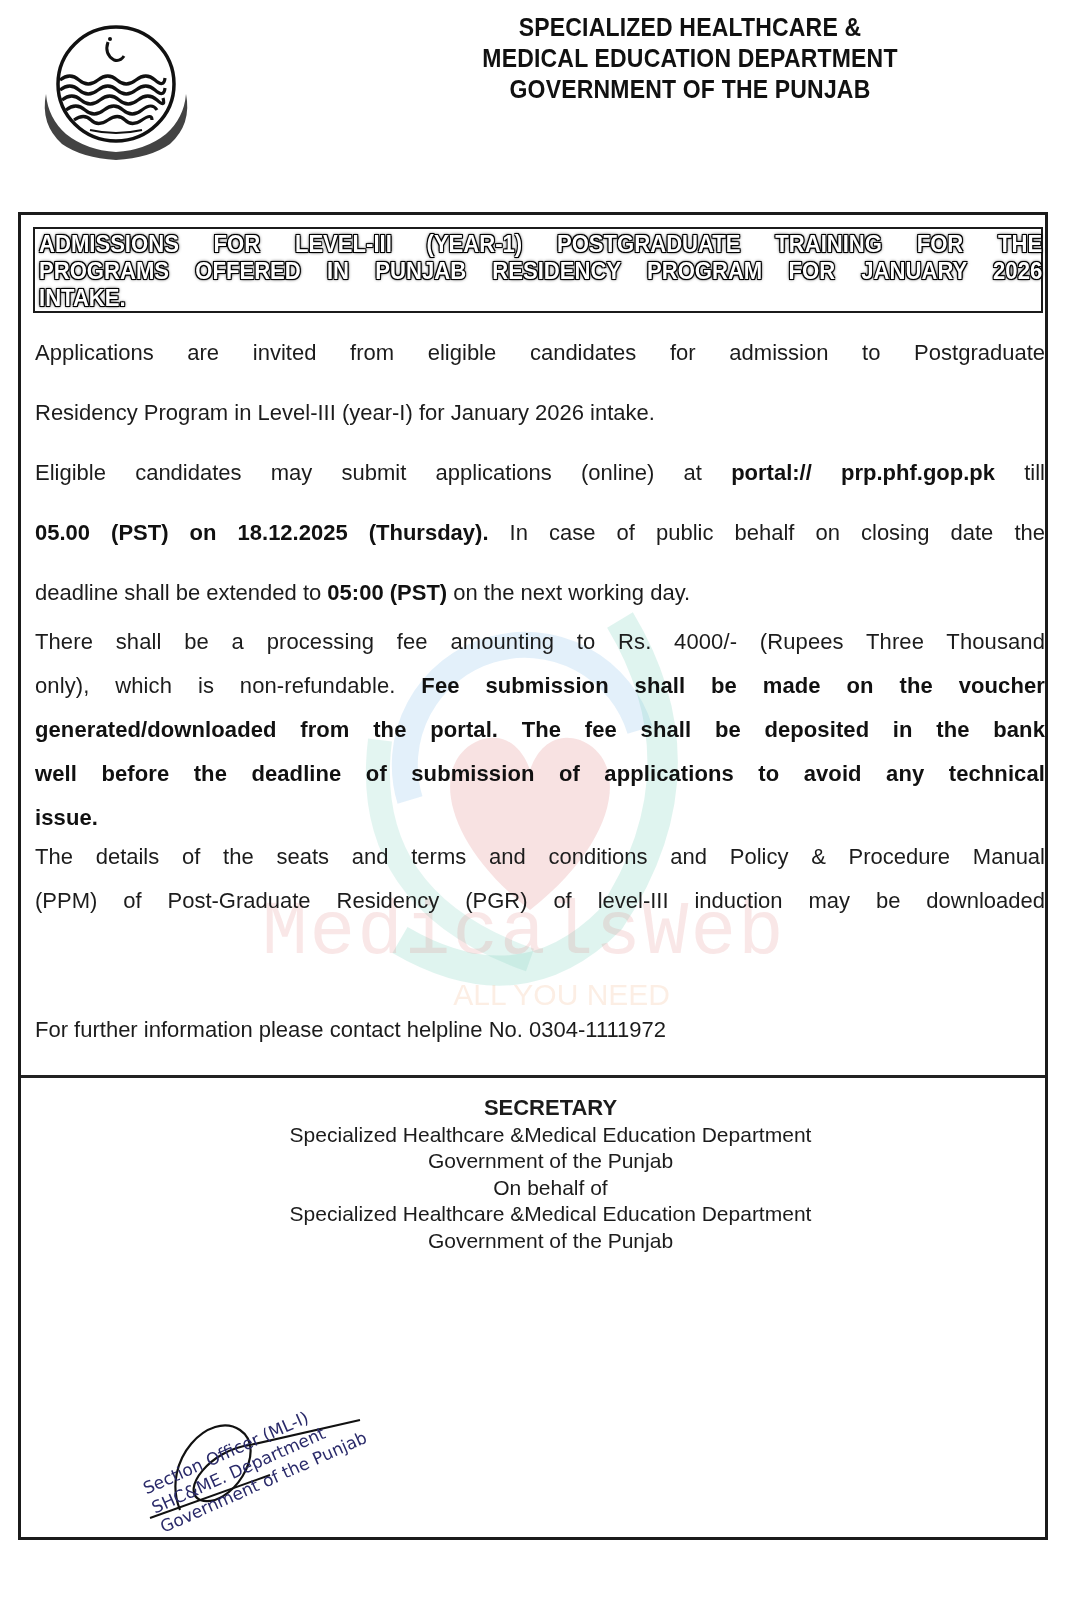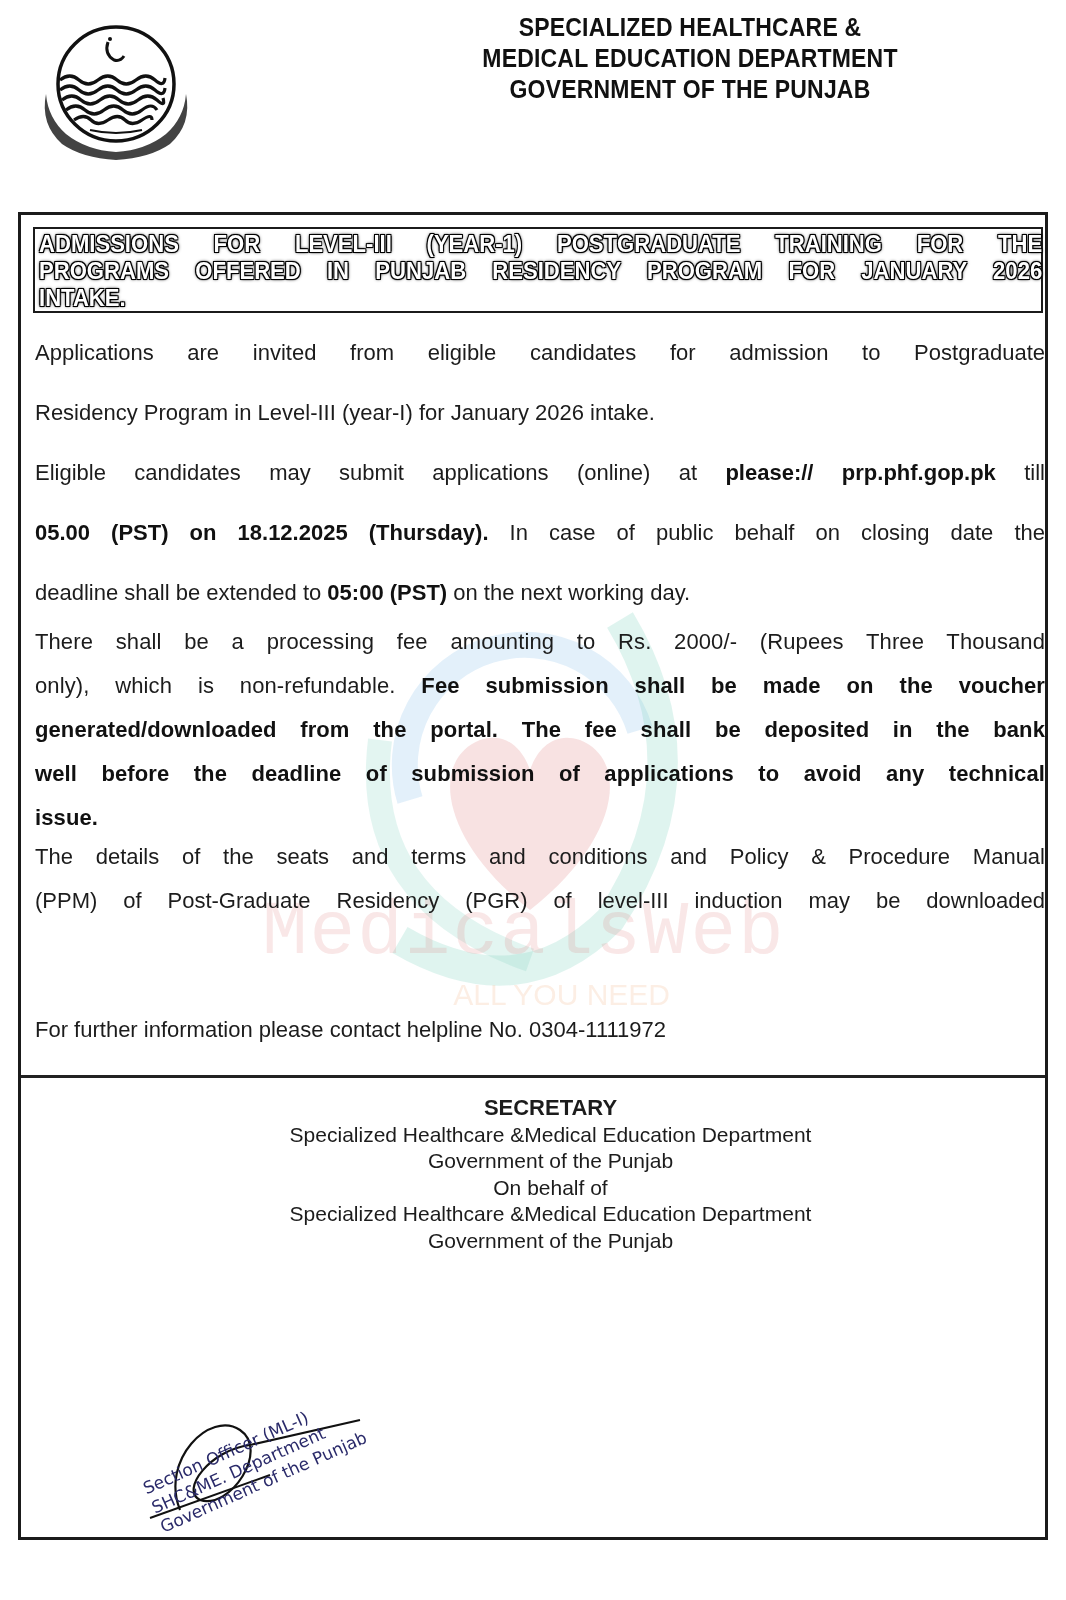--- a/index.html
+++ b/index.html
@@ -86,27 +86,27 @@
       <div>INTAKE.</div>
     </div>
   </div>
 
   <div class="para p1">
     <span class="line">Applications are invited from eligible candidates for admission to Postgraduate</span>
     <span class="line last">Residency Program in Level-III (year-I) for January 2026 intake.</span>
   </div>
 
   <div class="para p2">
-    <span class="line"><span>Eligible candidates may submit applications (online) at </span><span class="b">please:// prp.phf.gop.pk</span><span> till</span></span>
+    <span class="line"><span>Eligible candidates may submit applications (online) at </span><span class="b">portal:// prp.phf.gop.pk</span><span> till</span></span>
     <span class="line"><span class="b">05.00 (PST) on 18.12.2025 (Thursday).</span><span> In case of public behalf on closing date the</span></span>
     <span class="line last"><span>deadline shall be extended to </span><span class="b">05:00 (PST)</span><span> on the next working day.</span></span>
   </div>
 
   <div class="para p3">
-    <span class="line">There shall be a processing fee amounting to Rs. 2000/- (Rupees Three Thousand</span>
+    <span class="line">There shall be a processing fee amounting to Rs. 4000/- (Rupees Three Thousand</span>
     <span class="line"><span>only), which is non-refundable. </span><span class="b">Fee submission shall be made on the voucher</span></span>
     <span class="line b">generated/downloaded from the portal. The fee shall be deposited in the bank</span>
     <span class="line b">well before the deadline of submission of applications to avoid any technical</span>
     <span class="line last b">issue.</span>
   </div>
 
   <div class="para p4">
     <span class="line">The details of the seats and terms and conditions and Policy &amp; Procedure Manual</span>
     <span class="line">(PPM) of Post-Graduate Residency (PGR) of level-III induction may be downloaded</span>
   </div>

